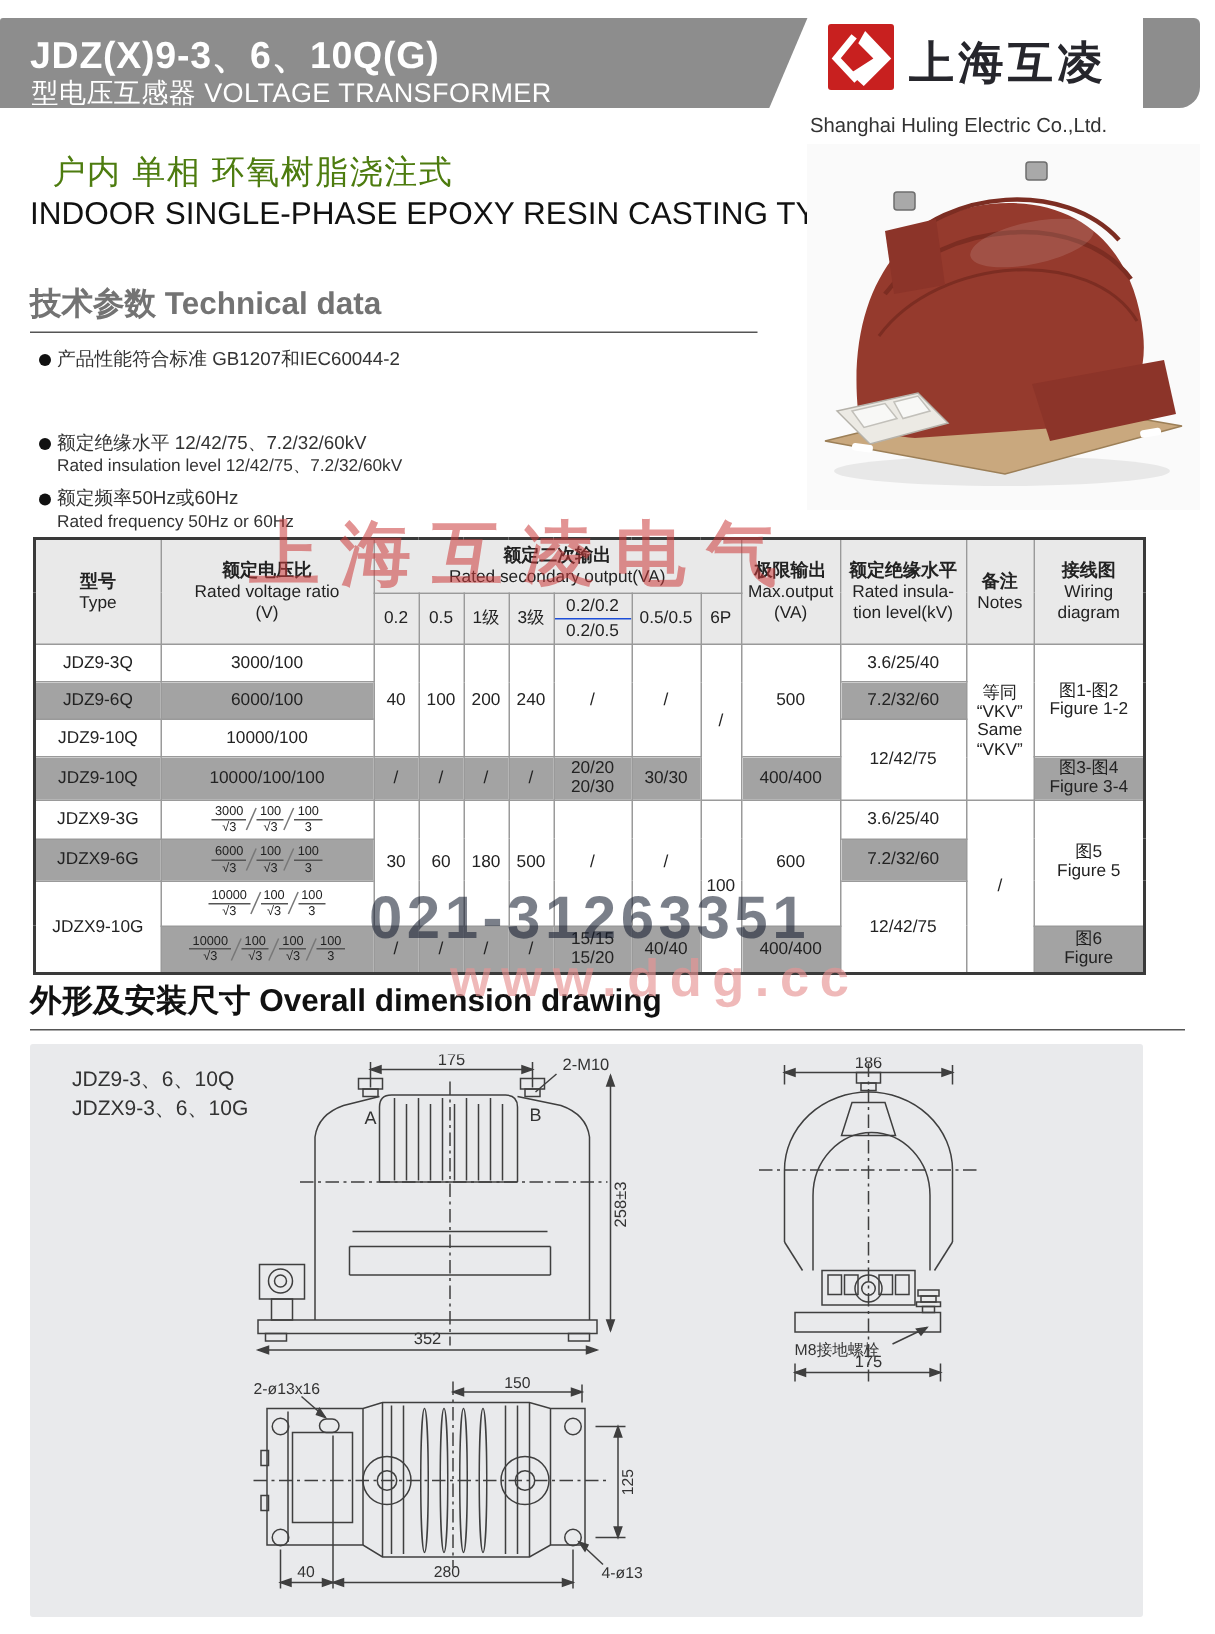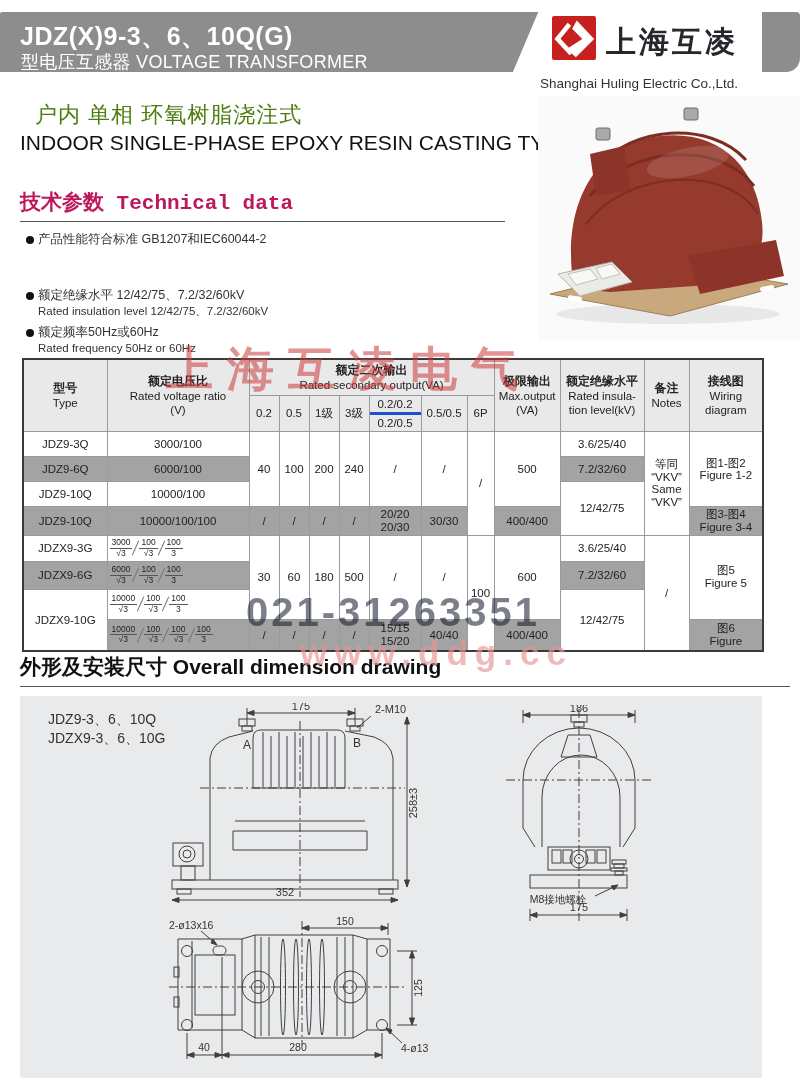--- a/index.html
+++ b/index.html
@@ -12,21 +12,21 @@
   .hsub{left:21px;top:50px;font-size:18px;color:#fff;letter-spacing:.3px;}
   .logopanel{left:512px;top:8px;width:250px;height:66px;background:#fff;
              clip-path:polygon(28px 0,100% 0,100% 100%,0 100%);}
   .logosq{left:552px;top:16px;width:44px;height:44px;background:#c8201f;border-radius:2px;}
   .brandzh{left:606px;top:22px;font-size:30px;font-weight:700;color:#26262c;letter-spacing:3px;}
   .branden{left:540px;top:76px;font-size:13.5px;color:#333;}
   
   .introzh{left:20px;top:100px;font-size:22px;color:#4d7c0f;font-weight:400;letter-spacing:1px;margin-left:15px;}
   .introen{left:20px;top:131px;font-size:21px;color:#111;}
   
-  .techhead{left:20px;top:188px;font-size:21px;color:#be185d;font-weight:600;font-family:Liberation Mono, monospace;}
+  .techhead{left:20px;top:188px;font-size:21px;color:#737373;font-weight:600;}
   .techline{left:20px;top:221px;width:485px;height:1px;background:#555;}
   .bullet{position:absolute;left:26px;font-size:12.5px;line-height:16px;color:#333;}
   .bullet .dot{display:inline-block;width:8px;height:8px;border-radius:50%;background:#111;
                margin-right:4px;vertical-align:-1px;}
   .bullet .en{margin-left:12px;}
   
   .photo{left:538px;top:96px;width:262px;height:244px;background:#fafafa;}
   
   .wm{position:absolute;z-index:9;pointer-events:none;font-weight:700;white-space:nowrap;text-align:right;}
   .wm1{left:166px;top:338px;font-size:47px;color:#cc3b3b;opacity:.55;letter-spacing:14px;}
@@ -35,23 +35,23 @@
   
   .spec{left:22px;top:358px;}
   table{border-collapse:collapse;table-layout:fixed;width:740px;border:2px solid #3a3a3a;}
   th,td{border:1px solid #9a9a9a;text-align:center;vertical-align:middle;
         padding:1px 2px;font-size:11.5px;color:#222;overflow:hidden;}
   th{background:#e9e9e9;font-weight:400;line-height:1.25;}
   .zh{font-weight:700;font-size:12px;display:block;}
   .en{display:block;font-size:11.5px;}
   .sh{background:#a3a3a3;}
   .split div{padding:1px 0;}
-  .split .top{border-bottom:3px solid #1d4ed8;}
+  .split .top{border-bottom:1px solid #1d4ed8;}
   .two{line-height:1.1;}
-  .fracs{display:flex;align-items:center;justify-content:flex-start;}
+  .fracs{display:flex;align-items:center;justify-content:center;}
   .frac{display:inline-flex;flex-direction:column;align-items:center;font-size:8.5px;line-height:1.15;}
   .frac .fn{border-bottom:1px solid #555;padding:0 2px;}
   .fsep{width:1px;height:16px;background:#777;transform:rotate(24deg);margin:0 3px;}
   tr.h25{height:25px;} tr.h26{height:26px;} tr.h28{height:28px;} tr.h30{height:30px;} tr.h32{height:32px;}
   
   .dimhead{left:20px;top:653px;font-size:21px;color:#111;font-weight:600;}
   .dimline{left:20px;top:686px;width:770px;height:1px;background:#555;}
   .dimbox{left:20px;top:696px;width:742px;height:382px;background:#e9eaec;border-radius:2px;}
   .dmodels{left:48px;top:710px;font-size:14px;color:#333;line-height:19px;}
   svg text{font-family:"Liberation Sans","DejaVu Sans",sans-serif;}

